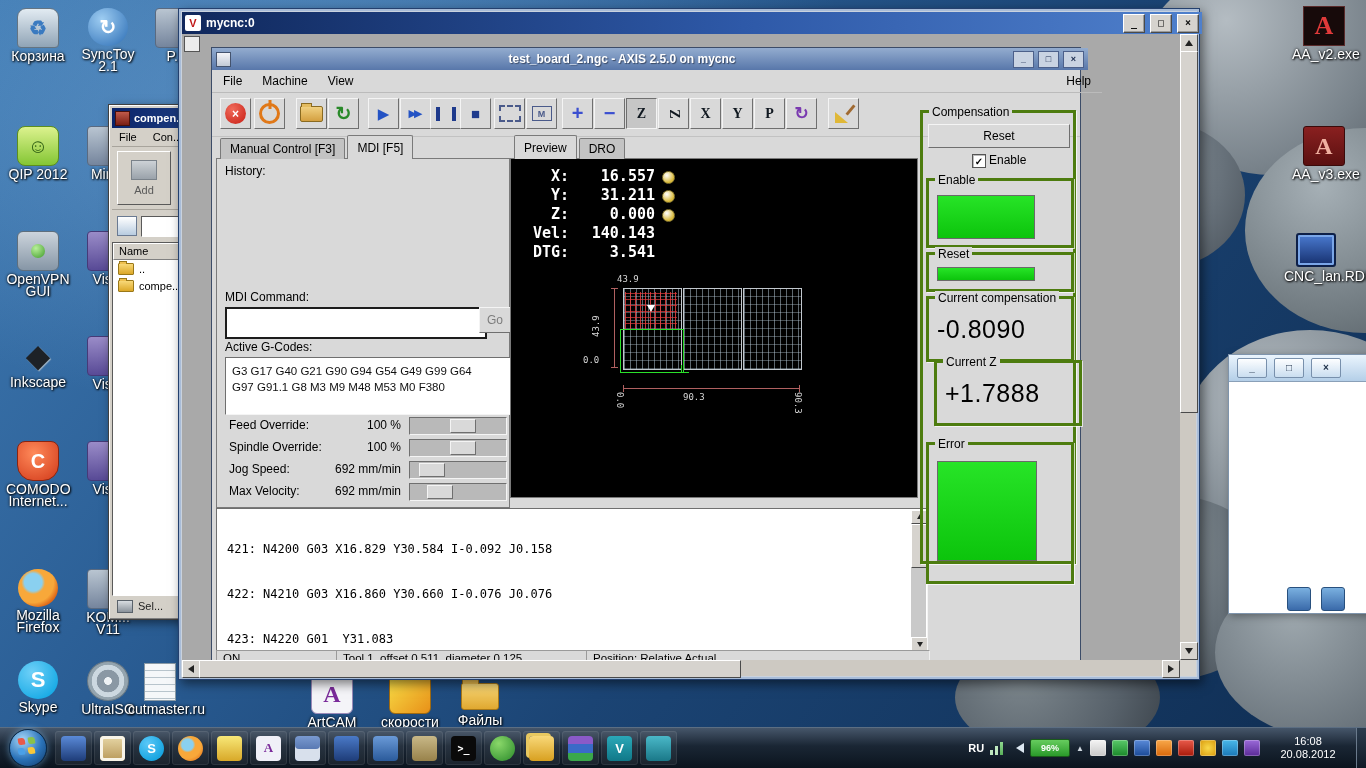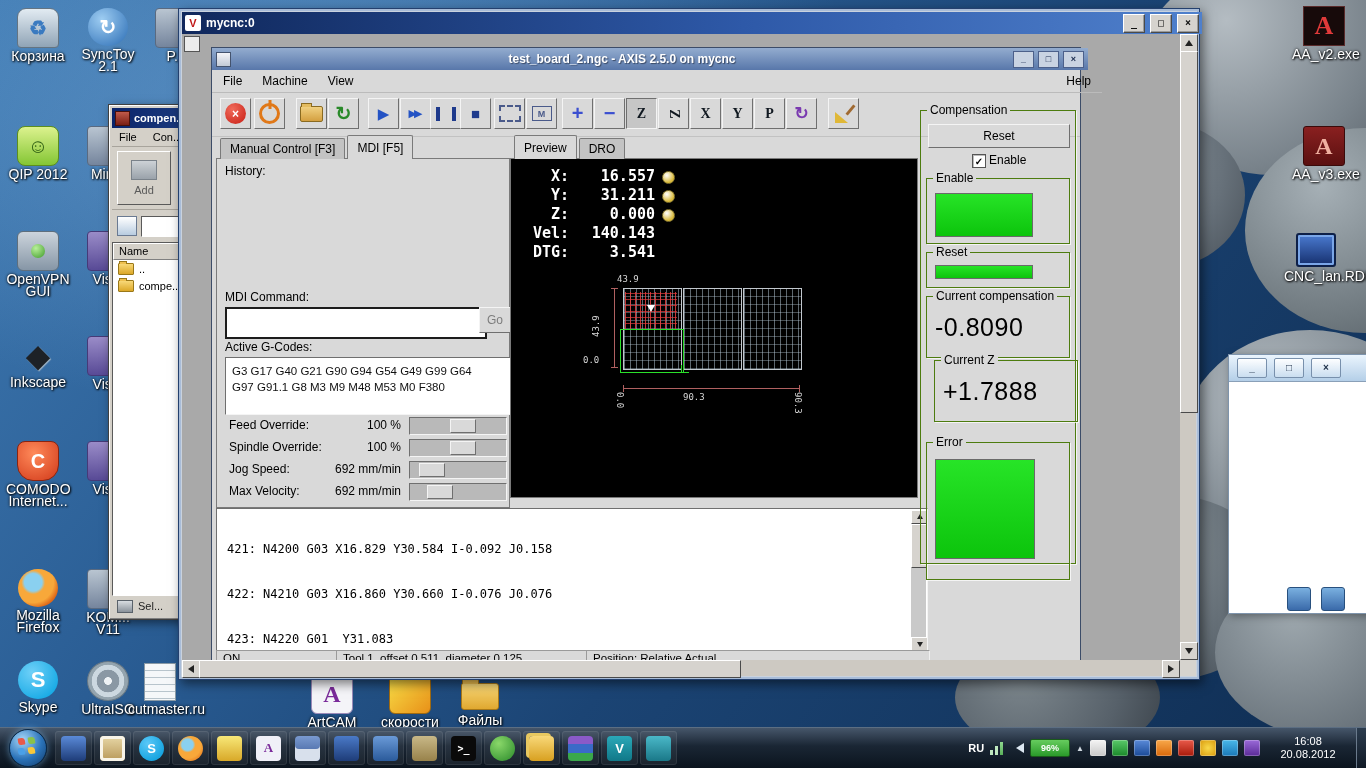--- a/index.html
+++ b/index.html
@@ -154,21 +154,21 @@
   
   #prog{left:4px;top:460px;width:700px;height:140px;position:absolute;background:#fff;
     border:1px solid;border-color:#6f6f6f #f4f4f4 #f4f4f4 #6f6f6f;
     font-family:"DejaVu Sans Mono","Liberation Mono",monospace;font-size:12px;line-height:15px;
     padding:3px 0 0 10px;white-space:pre;overflow:hidden}
   
   .scell{position:absolute;top:602px;height:16px;background:#d9d9d9;font-size:11.5px;padding:1px 6px;
     border:1px solid;border-color:#9a9a9a #f0f0f0 #f0f0f0 #9a9a9a;white-space:nowrap;overflow:hidden}
   
   #comp{left:706px;top:54px;width:160px;height:466px;position:absolute}
-  .cframe{position:absolute;border:1px solid #4d7c0f;box-shadow:1px 1px 0 rgba(255,255,255,.7)}
+  .cframe{position:absolute;border:3px solid #4d7c0f;box-shadow:1px 1px 0 rgba(255,255,255,.7)}
   .flabel{position:absolute;top:-8px;left:6px;font-size:12px;background:#d9d9d9;padding:0 3px;white-space:nowrap}
   .greenind{position:absolute;background:linear-gradient(#27e427,#0cc40c);border:1px solid #6a6a6a}
   .bigval{position:absolute;font-size:25px;color:#000;letter-spacing:.5px}
   #cb{position:absolute;width:12px;height:12px;background:#fff;border:1px solid #555;
     box-shadow:inset 1px 1px 0 #bbb;display:flex;align-items:center;justify-content:center;font-size:10px;font-weight:bold}
   
   #explorer{left:108px;top:104px;width:336px;height:508px;z-index:4;display:flex;flex-direction:column}
   .exp-title{height:20px;background:linear-gradient(90deg,#0a246a,#5a8ac6);display:flex;align-items:center;gap:4px;
     padding:0 3px;color:#fff;font-size:11px;font-weight:bold}
   .exp-appic{width:13px;height:13px;background:linear-gradient(#c05a4a,#7a1e14);border:1px solid #4a100a}

